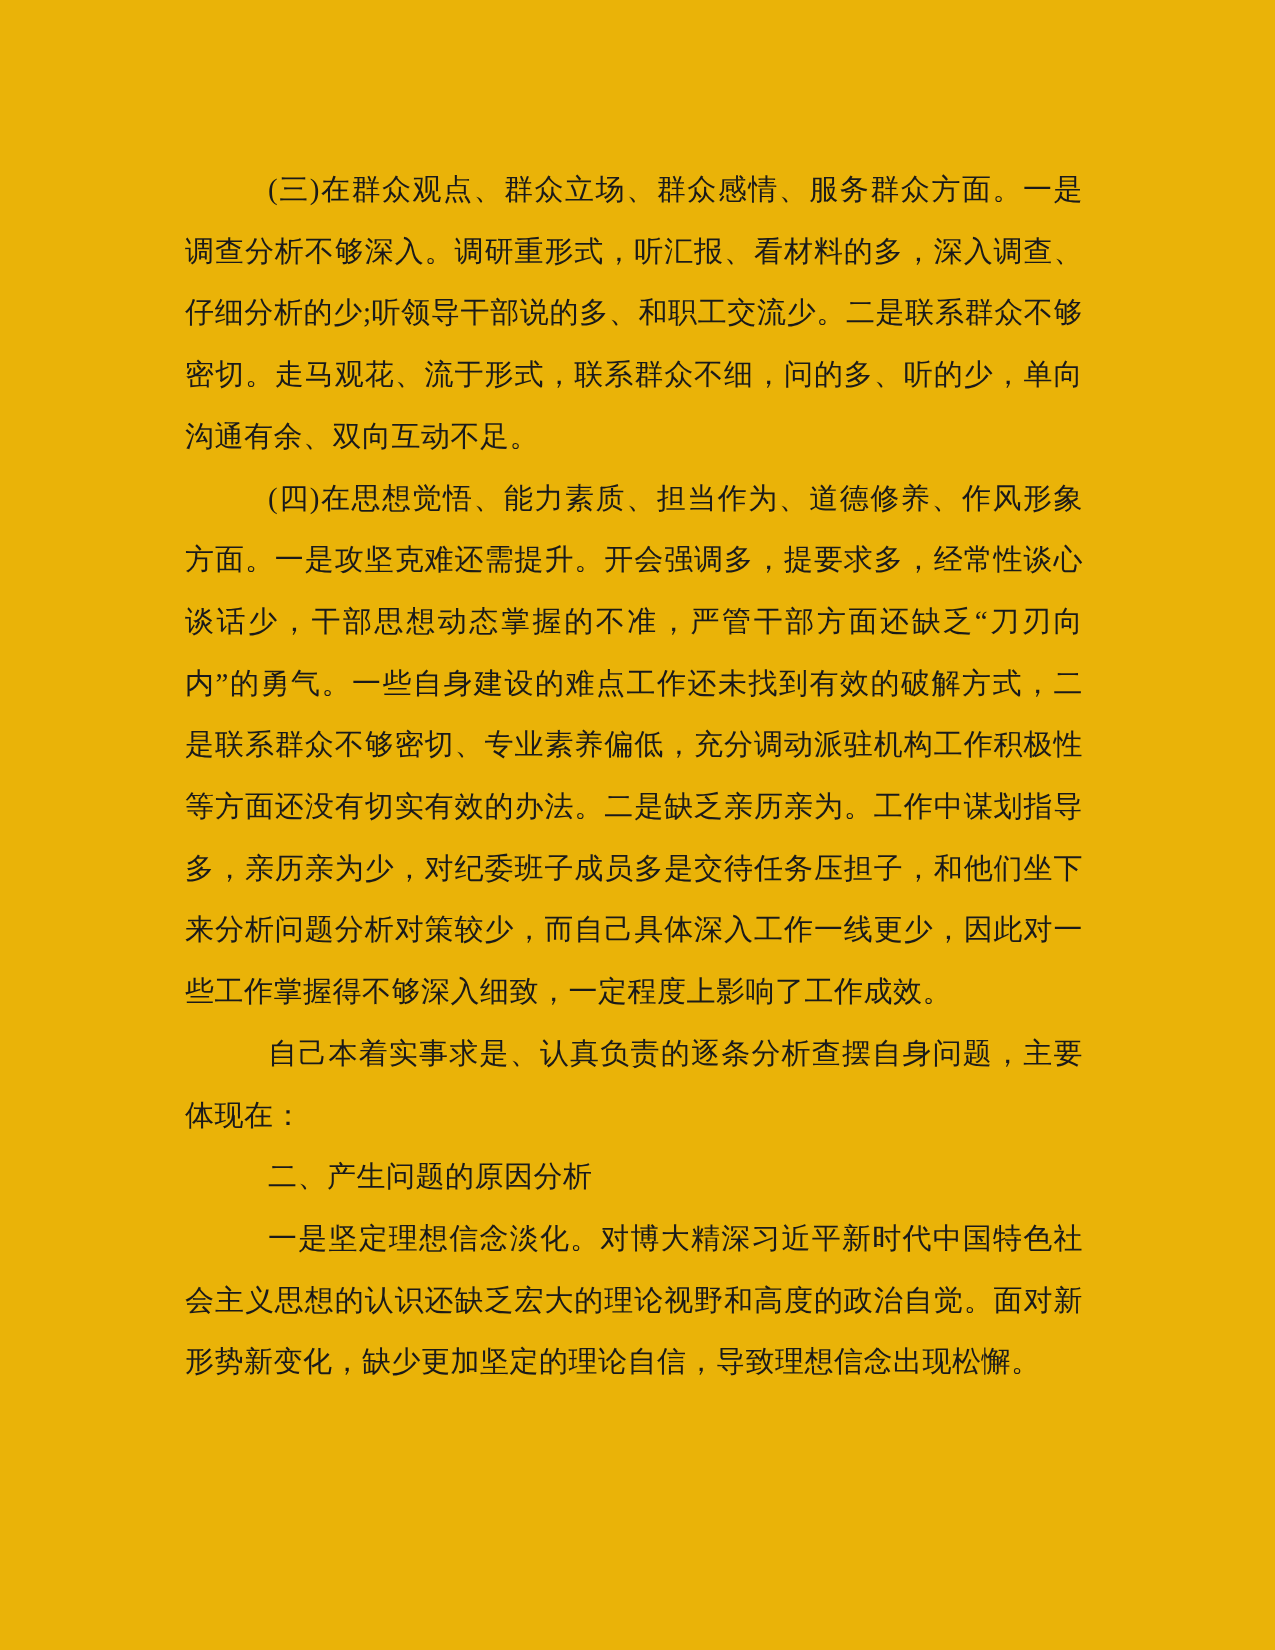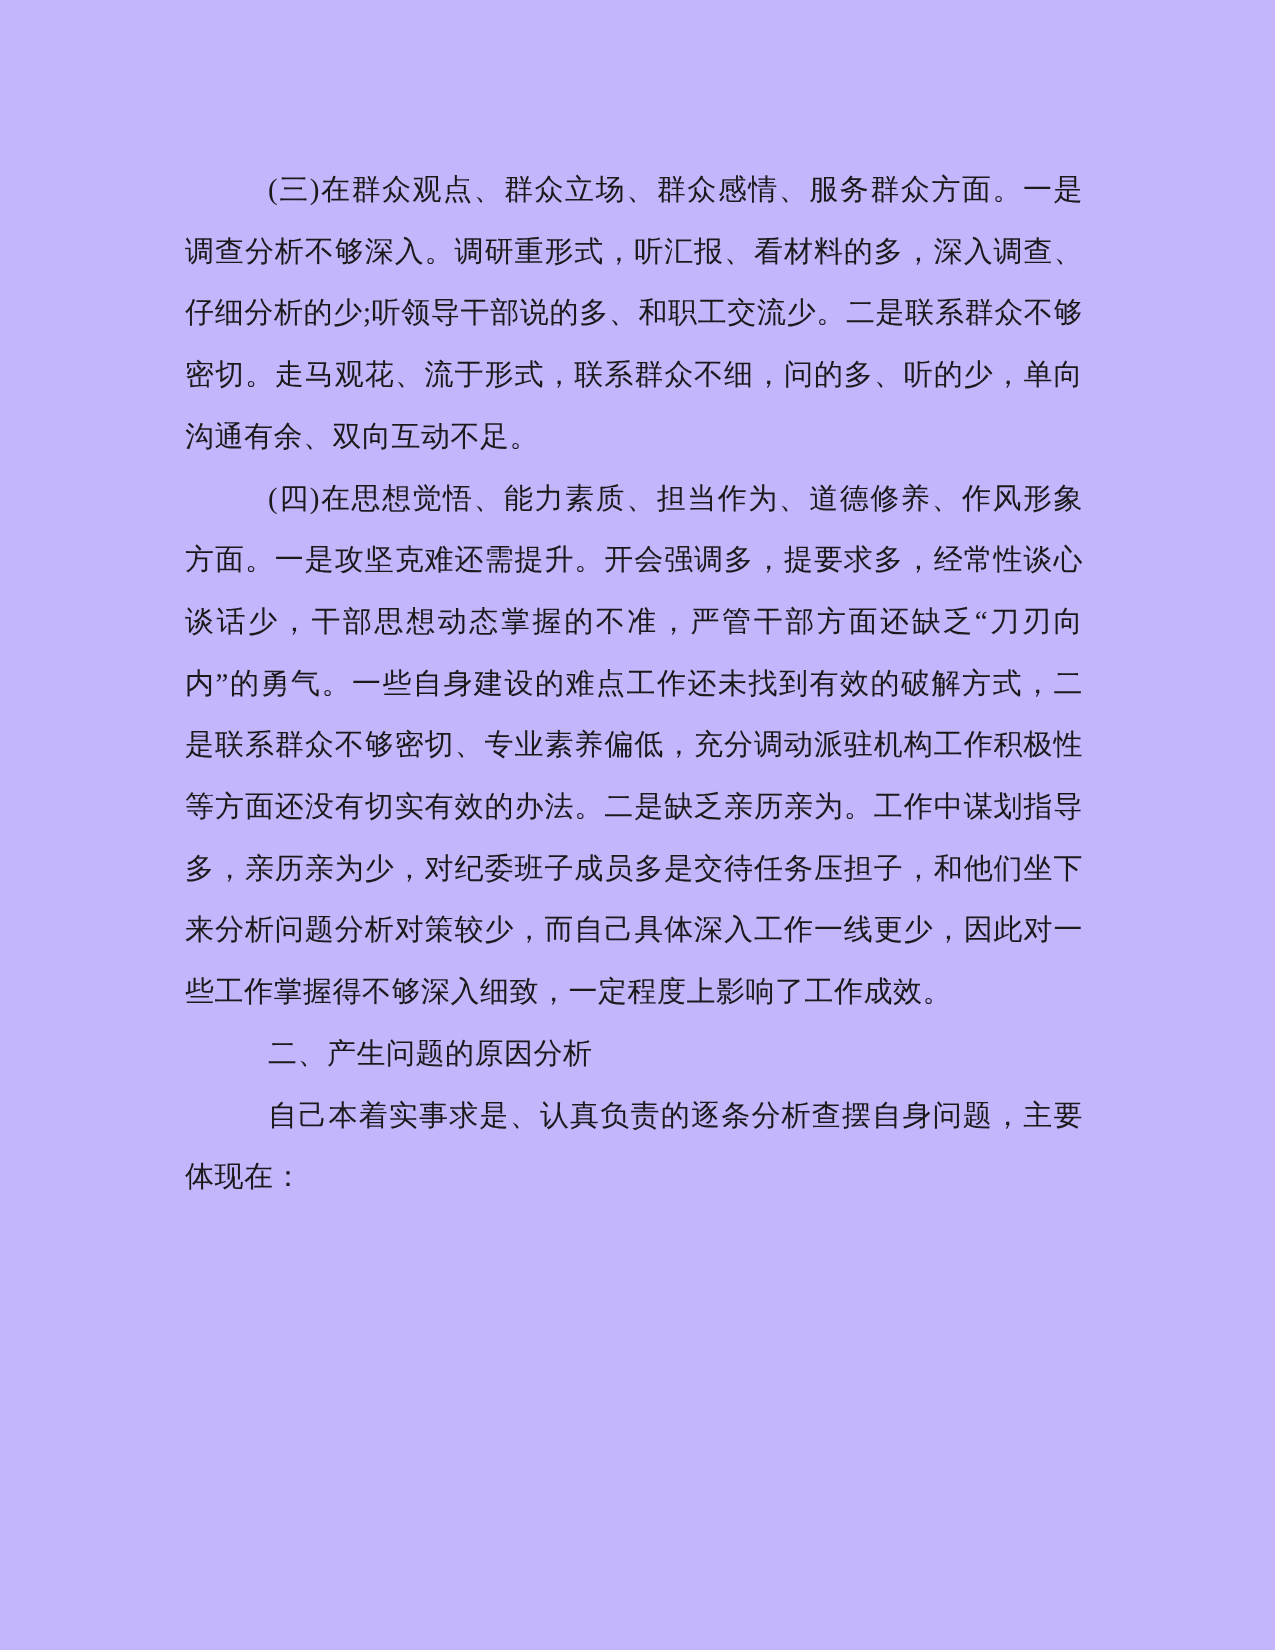--- a/index.html
+++ b/index.html
@@ -10,21 +10,21 @@
     width: 1275px;
     height: 1650px;
     background: #ffffff;
     overflow: hidden;
     font-family: "Liberation Serif", "DejaVu Serif", serif;
   }
   .doc-page {
     position: relative;
     width: 1275px;
     height: 1650px;
-    background: #c4b5fd;
+    background: #eab308;
   }
   .text-block {
     position: absolute;
     left: 185px;
     top: 159px;
     width: 898px;
   }
   .text-block p {
     margin: 0;
     padding: 0;
@@ -38,16 +38,17 @@
     word-break: break-all;
   }
 </style>
 </head>
 <body>
 
 <div class="doc-page">
   <div class="text-block">
     <p>(三)在群众观点、群众立场、群众感情、服务群众方面。一是调查分析不够深入。调研重形式，听汇报、看材料的多，深入调查、仔细分析的少;听领导干部说的多、和职工交流少。二是联系群众不够密切。走马观花、流于形式，联系群众不细，问的多、听的少，单向沟通有余、双向互动不足。</p>
     <p>(四)在思想觉悟、能力素质、担当作为、道德修养、作风形象方面。一是攻坚克难还需提升。开会强调多，提要求多，经常性谈心谈话少，干部思想动态掌握的不准，严管干部方面还缺乏“刀刃向内”的勇气。一些自身建设的难点工作还未找到有效的破解方式，二是联系群众不够密切、专业素养偏低，充分调动派驻机构工作积极性等方面还没有切实有效的办法。二是缺乏亲历亲为。工作中谋划指导多，亲历亲为少，对纪委班子成员多是交待任务压担子，和他们坐下来分析问题分析对策较少，而自己具体深入工作一线更少，因此对一些工作掌握得不够深入细致，一定程度上影响了工作成效。</p>
+    <p>自己本着实事求是、认真负责的逐条分析查摆自身问题，主要体现在：</p>
     <p>二、产生问题的原因分析</p>
-    <p>自己本着实事求是、认真负责的逐条分析查摆自身问题，主要体现在：</p>
+    <p>一是坚定理想信念淡化。对博大精深习近平新时代中国特色社会主义思想的认识还缺乏宏大的理论视野和高度的政治自觉。面对新形势新变化，缺少更加坚定的理论自信，导致理想信念出现松懈。</p>
   </div>
 </div>
 
 </body></html>

